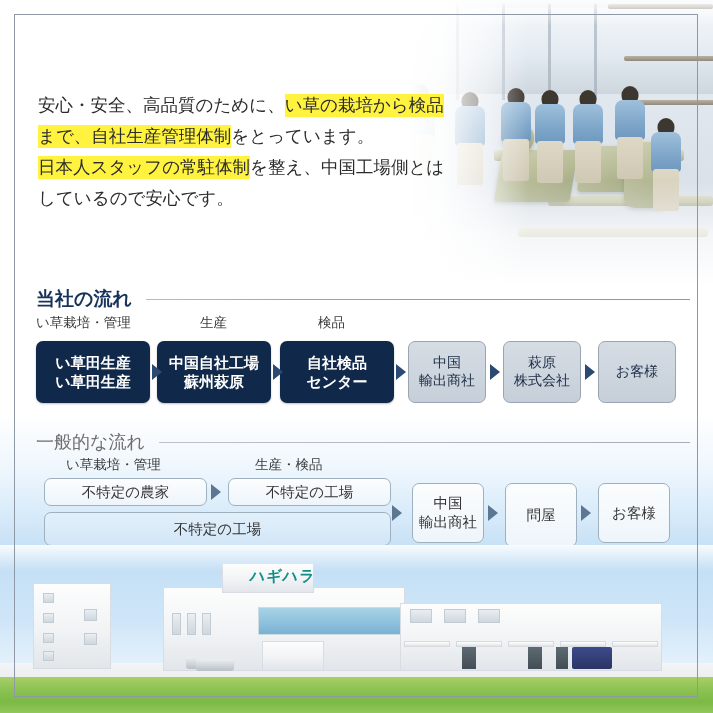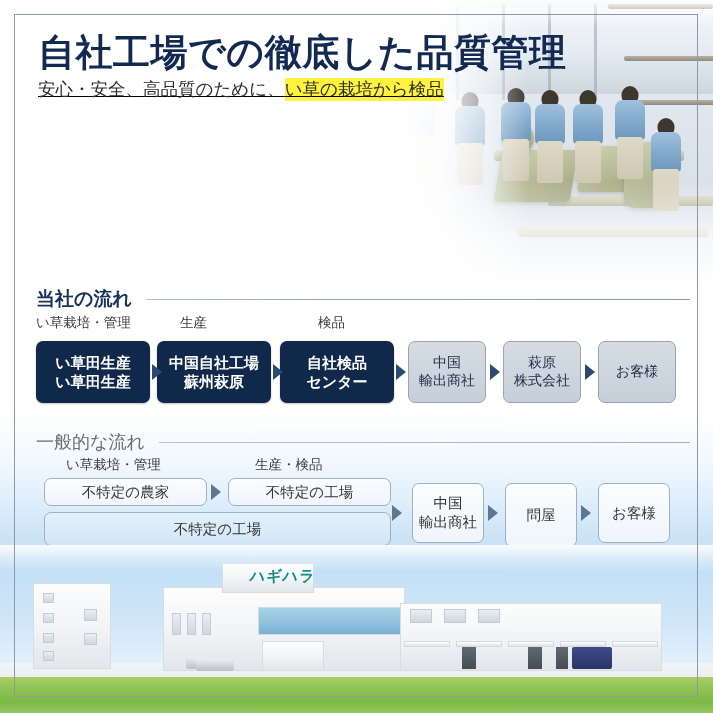--- a/index.html
+++ b/index.html
@@ -94,21 +94,21 @@
   #headline {
     position: absolute; left: 38px; top: 34px;
     font-size: 37px; line-height: 1.0;
     font-weight: 700; letter-spacing: .5px;
     color: #122a52;
     white-space: nowrap;
   }
 
   
   #body-copy {
-    position: absolute; left: 38px; top: 74px; width: 470px; text-decoration: underline;
+    position: absolute; left: 38px; top: 90px; width: 470px;
   }
   #body-copy .line {
     font-size: 17.5px; line-height: 31px;
     color: #2b2b2b; white-space: nowrap;
   }
   #body-copy .hl {
     background: #fff33f;
     padding: 1px 0 2px 0;
     box-decoration-break: clone;
   }
@@ -287,33 +287,35 @@
         <div class="head"></div>
         <div class="torso"></div>
         <div class="legs"></div>
       </div>
 
     <div class="ph-fade-top"></div>
     <div class="ph-fade-left"></div>
     <div class="ph-fade-bottom"></div>
   </div>
 
-  <div id="headline">自社工場での徹底した品質管理</div>
 
   <div id="body-copy">
       <div class="line"><span>安心・安全、高品質のために、</span><span class="hl">い草の栽培から検品</span></div>
+      <div class="line"><span class="hl">まで、自社生産管理体制</span><span>をとっています。</span></div>
+      <div class="line"><span class="hl">日本人スタッフの常駐体制</span><span>を整え、中国工場側とは</span></div>
+      <div class="line"><span>しているので安心です。</span></div>
     </div>
 
   <div class="section-head" id="sec-own">
     <span class="sh-text">当社の流れ</span>
     <span class="sh-rule"></span>
   </div>
   <div id="own-flow-layer">
       <div class="flow-label" style="left: 36px; top: 314px;">い草栽培・管理</div>
-      <div class="flow-label" style="left: 180px; top: 314px;">生産</div>
+      <div class="flow-label" style="left: 200px; top: 314px;">生産</div>
       <div class="flow-label" style="left: 318px; top: 314px;">検品</div>
       <div class="node navy" style="left: 36px; top: 341px; width: 114px; height: 62px;">
         <div>
           <span>い草田生産</span>
           <span>い草田生産</span>
         </div>
       </div>
       <div class="node navy" style="left: 157px; top: 341px; width: 114px; height: 62px;">
         <div>
           <span>中国自社工場</span>

